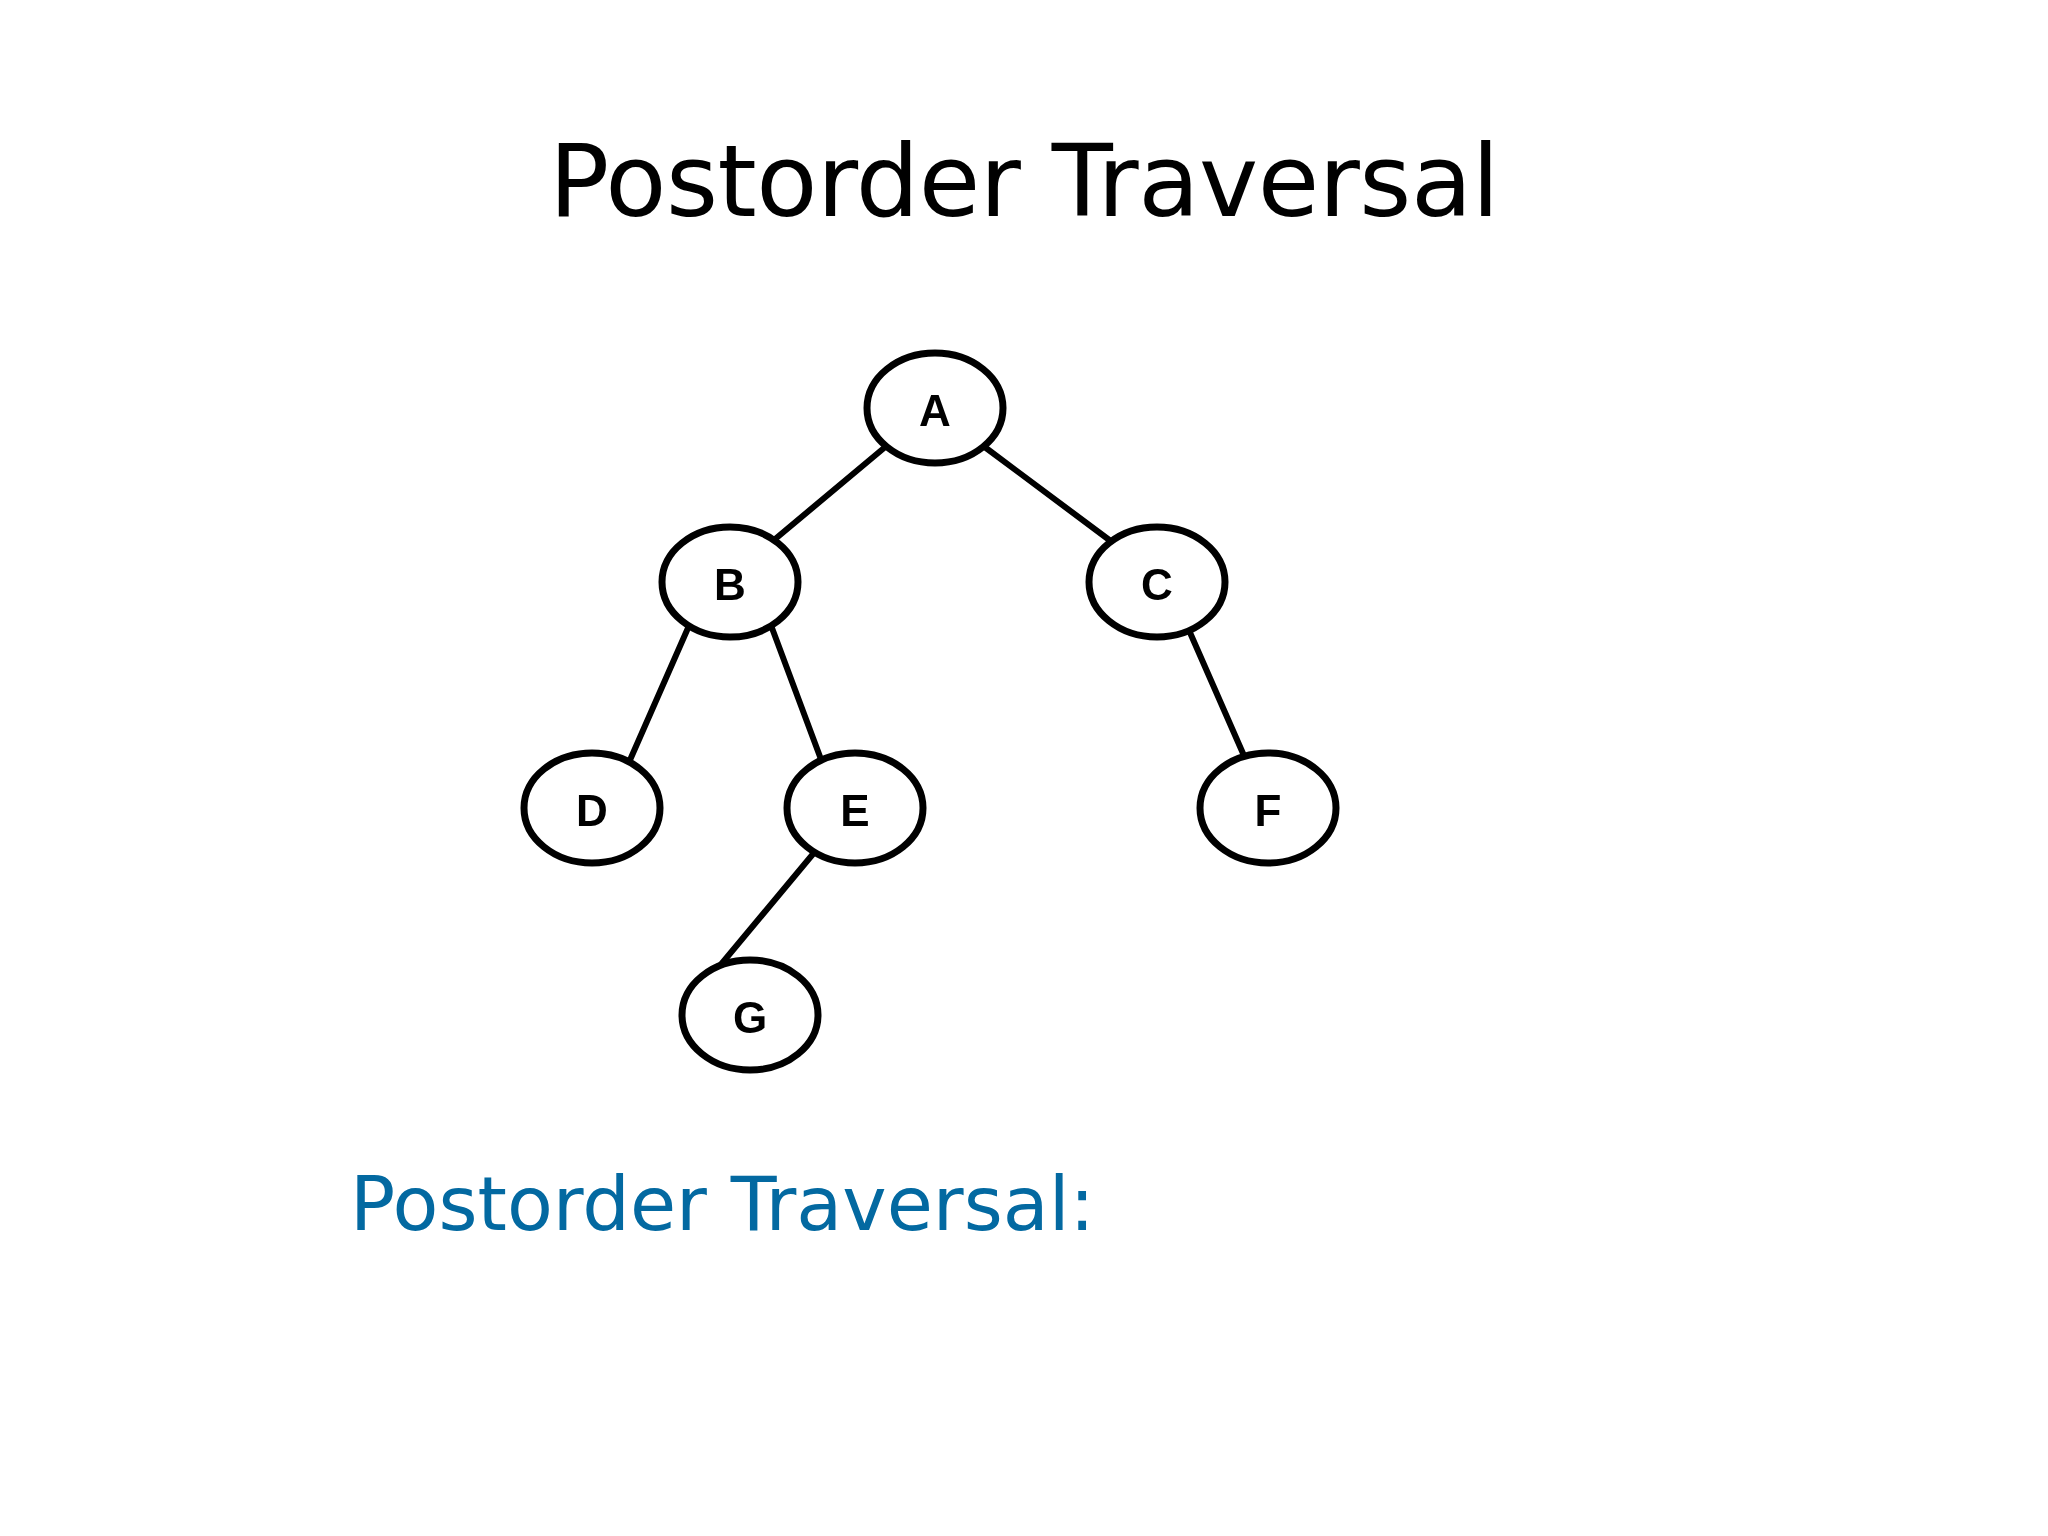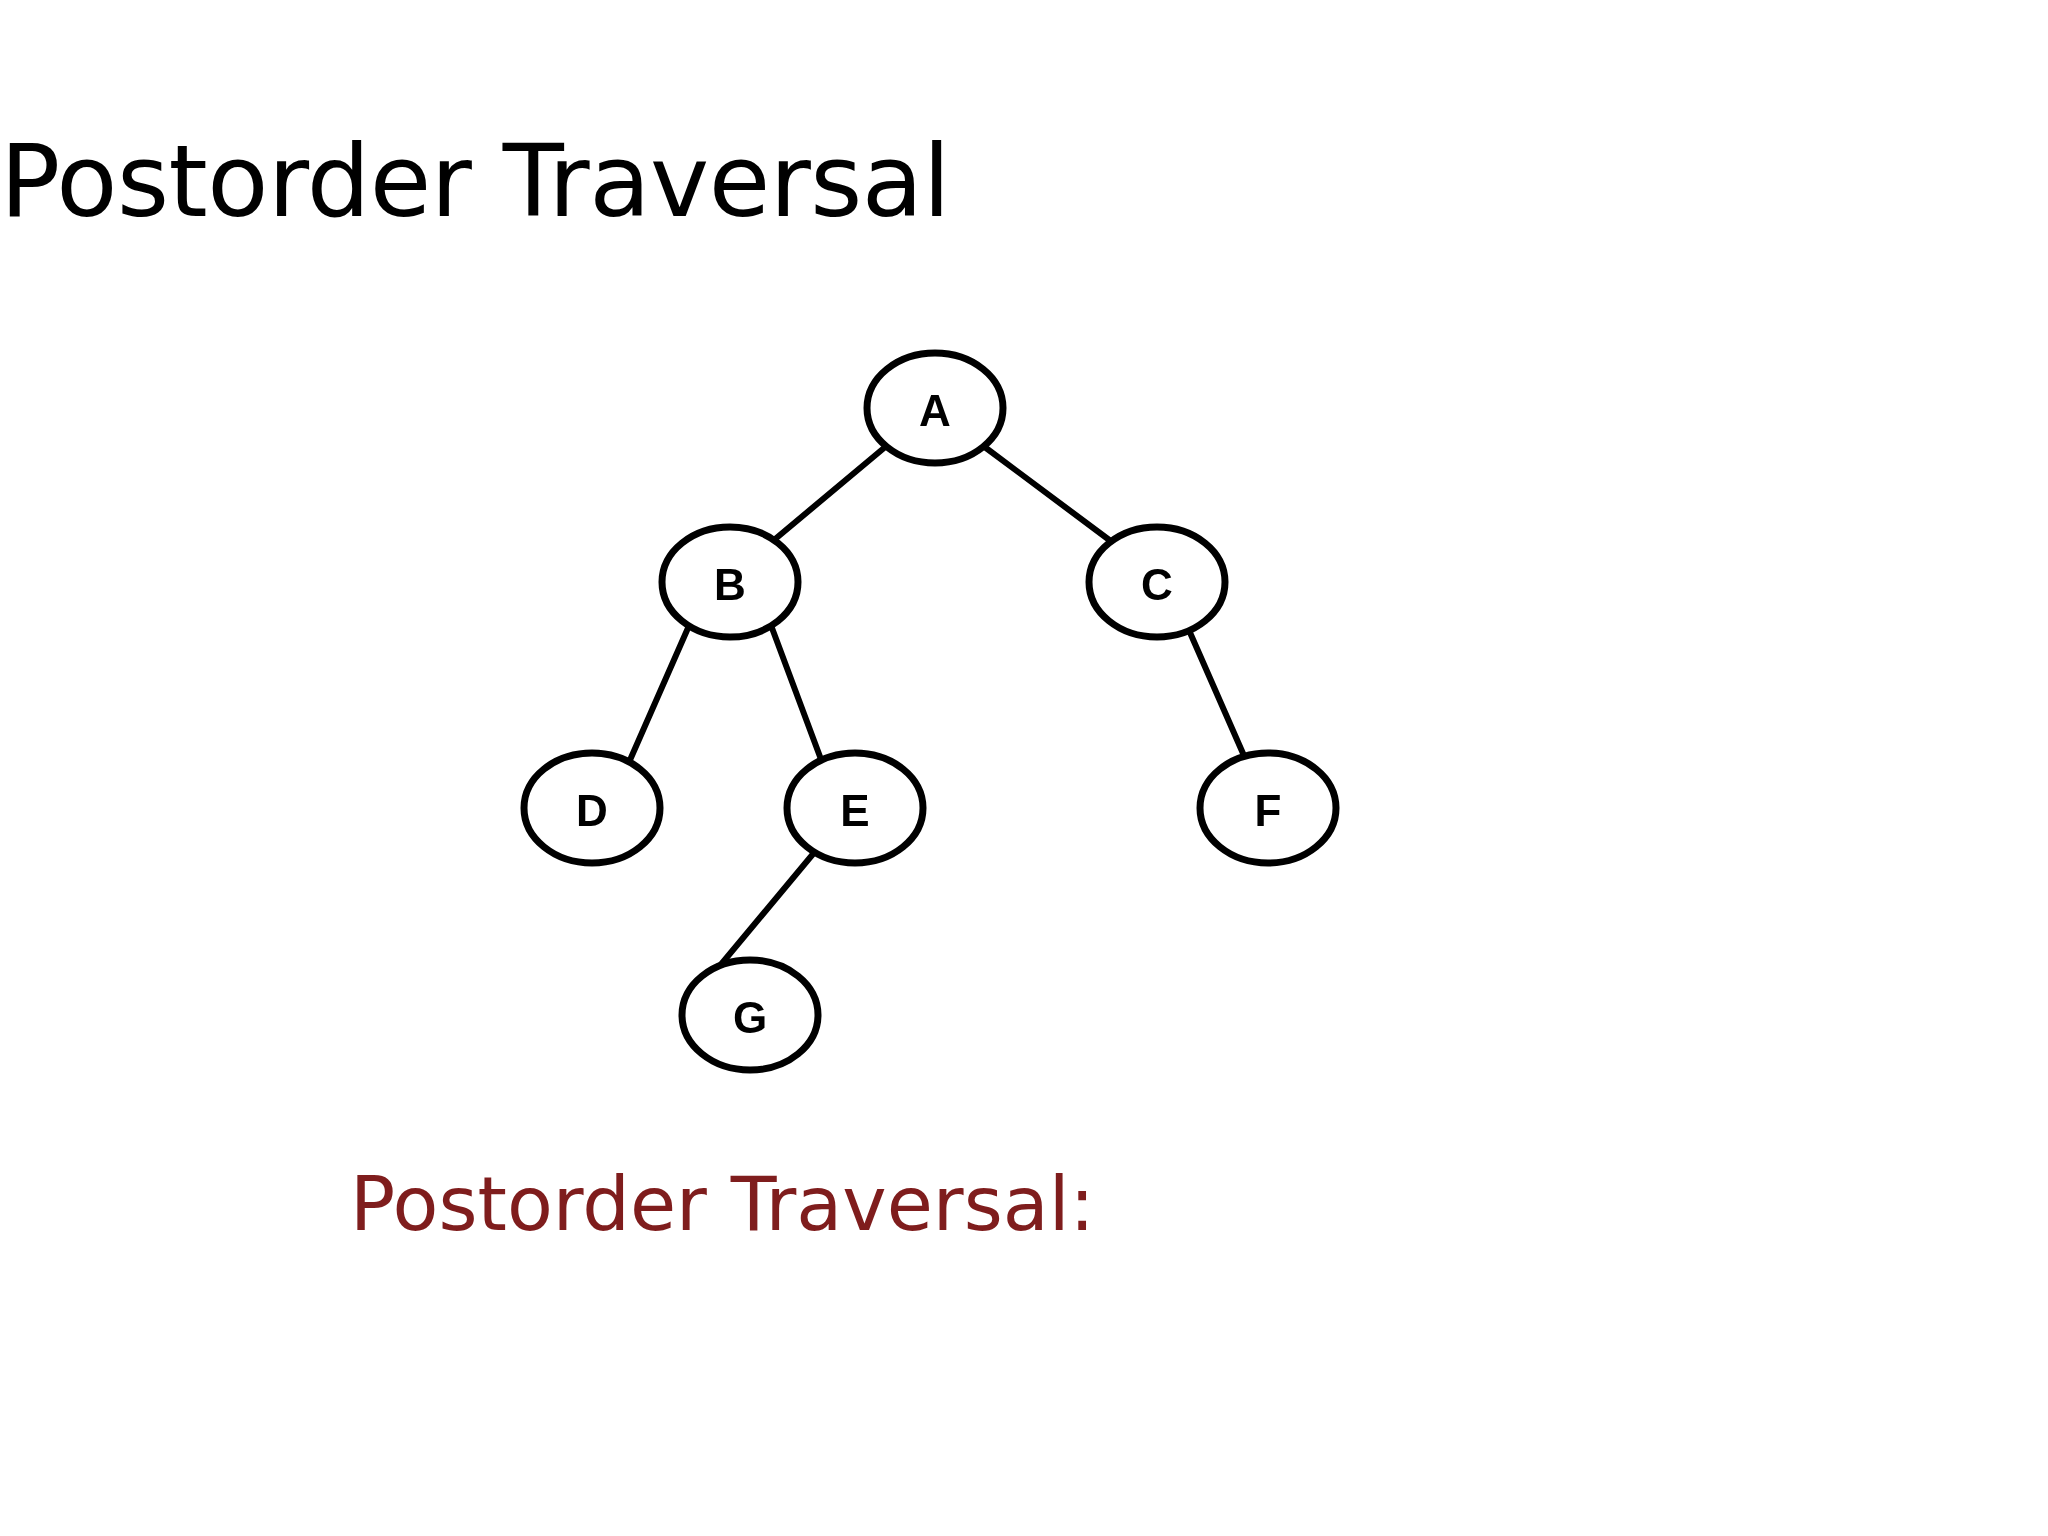--- a/index.html
+++ b/index.html
@@ -18,20 +18,21 @@
     position: relative;
     width: 2048px;
     height: 1536px;
     background: #ffffff;
   }
   #slide-title {
     position: absolute;
     left: 0;
     top: 128px;
     width: 2048px;
+    text-align: center;
     font-family: "DejaVu Sans", sans-serif;
     font-weight: 400;
     font-size: 100px;
     line-height: 1.08;
     letter-spacing: -0.5px;
     color: #000000;
     white-space: nowrap;
   }
   #tree-figure {
     position: absolute;
@@ -68,21 +69,21 @@
     dominant-baseline: central;
   }
   #traversal-caption {
     position: absolute;
     left: 350px;
     top: 1163px;
     font-family: "DejaVu Sans", sans-serif;
     font-weight: 400;
     font-size: 75px;
     line-height: 1.1;
-    color: #7f1d1d;
+    color: #0369a1;
     white-space: nowrap;
   }
   #traversal-result {
     position: absolute;
     left: 1110px;
     top: 1163px;
     font-family: "DejaVu Sans", sans-serif;
     font-weight: 400;
     font-size: 75px;
     line-height: 1.1;

